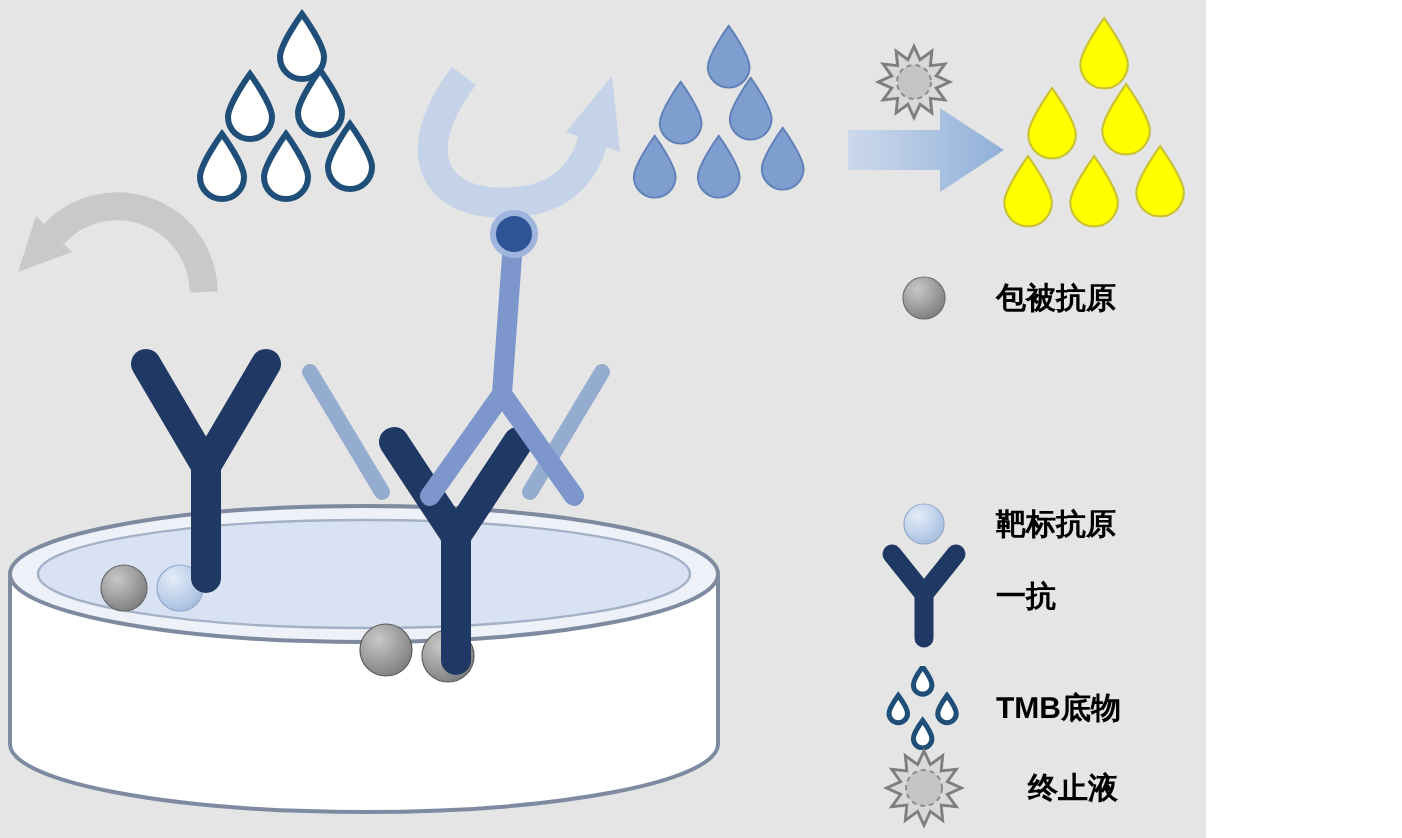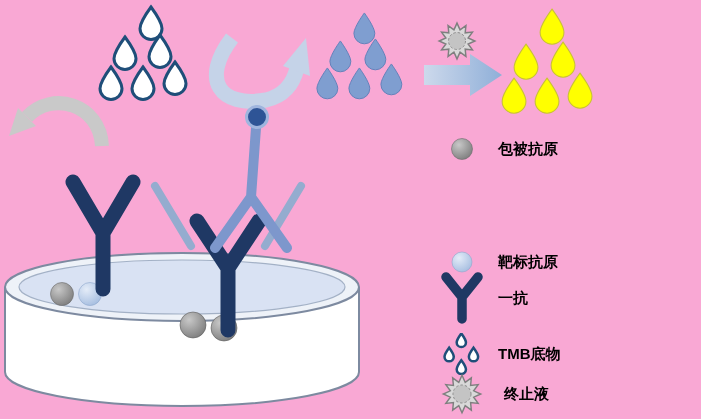--- a/index.html
+++ b/index.html
@@ -1,17 +1,17 @@
 <!DOCTYPE html>
 <html><head>
 <meta charset="utf-8">
 <style>
   *{box-sizing:border-box;margin:0;padding:0}
   body{font-family:"Liberation Sans",sans-serif;background:#ffffff}
-  .stage{position:relative;width:701px;height:419px;background:#f9a8d4;overflow:hidden}
+  .stage{position:relative;width:603px;height:419px;background:#e5e5e5;overflow:hidden}
   .diagram{position:absolute;left:0;top:0;width:701px;height:419px}
   .legend-row{position:absolute;left:434px;display:flex;align-items:center;gap:8px;z-index:2}
   .icon-box{width:56px;flex:0 0 56px;display:flex;justify-content:center;align-items:center}
   .legend-label{font-weight:bold;font-size:15px;color:#000;white-space:nowrap}
 </style>
 </head>
 <body>
 
 <div class="stage">
 
@@ -143,16 +143,16 @@
     <span class="legend-label">TMB底物</span>
   </div>
 
   <div class="legend-row" style="top:372px">
     <span class="icon-box">
       <svg width="44" height="44">
         <use href="#starPoly" transform="translate(22,22) scale(1.1)" fill="#d9d9d9" stroke="#7f7f7f" stroke-width="1.3"></use>
         <circle cx="22" cy="22" r="9" fill="#c4c4c4" stroke="#8c8c8c" stroke-width="1" stroke-dasharray="2.5 2"></circle>
       </svg>
     </span>
-    <span class="legend-label" style="margin-left:6px">终止液</span>
+    <span class="legend-label" style="margin-left:16px">终止液</span>
   </div>
 
 </div>
 
 </body></html>

